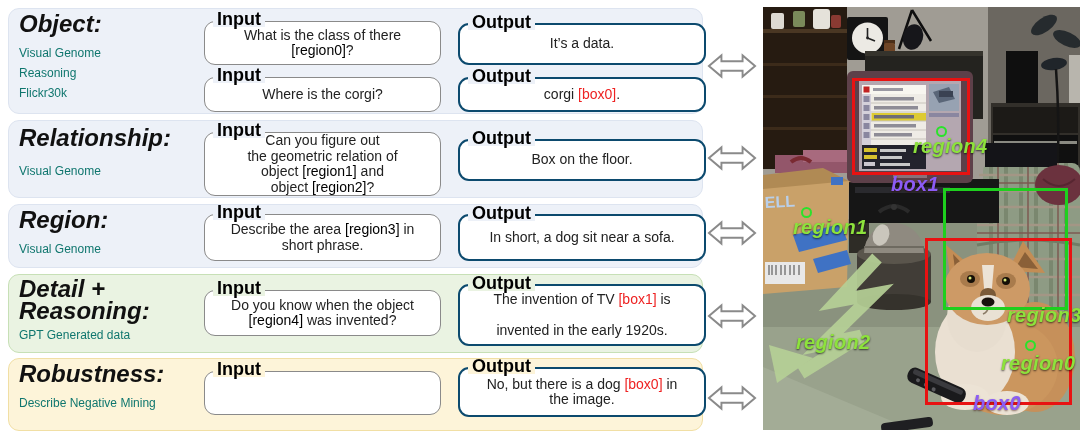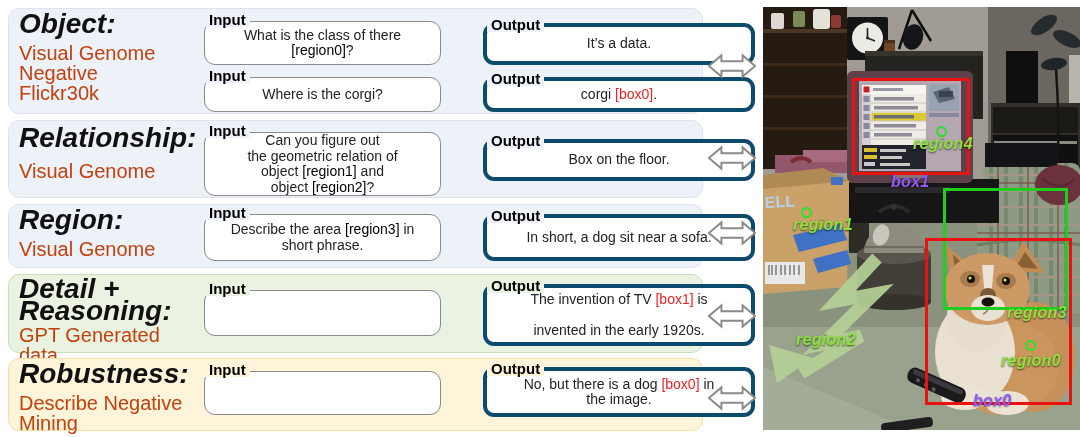--- a/index.html
+++ b/index.html
@@ -6,62 +6,62 @@
   #fig{position:relative;width:1080px;height:437px;background:#fff;
        font-family:"Liberation Sans",sans-serif;overflow:hidden;}
 
   
   .row{position:absolute;left:8px;width:695px;border-radius:11px;box-sizing:border-box;}
   .theme-blue{background:#edf1f8;border:1.5px solid #dde4f0;}
   .theme-green{background:#eaf3e2;border:1.5px solid #c7e0b6;}
   .theme-yellow{background:#fdf4d9;border:1.5px solid #f1dfa4;text-decoration:underline;}
 
   .cat{position:absolute;left:10px;top:0;width:182px;}
-  .title{margin:0;font-size:28px;line-height:22px;font-weight:700;font-style:italic;
+  .title{margin:0;font-size:24px;line-height:22px;font-weight:700;font-style:italic;
          color:#111;white-space:pre-line;}
-  .sub{font-size:20px;line-height:20px;color:#c2410c;}
+  .sub{font-size:12px;line-height:20px;color:#0f766e;}
 
   .bubble{position:absolute;background:#fff;border-radius:11px;box-sizing:border-box;
           display:flex;align-items:center;justify-content:center;text-align:center;
           padding:2px 6px;font-size:14px;line-height:15.5px;color:#222;}
   .bubble.input{left:195px;width:237px;border:1.6px solid #8a8a8a;}
-  .bubble.output{left:449px;width:272px;border:4px solid #0c4a6e;margin-left:25px;}
-  .bubble-label{position:absolute;top:-10px;left:0;font-weight:700;font-size:15px;
+  .bubble.output{left:449px;width:248px;border:2px solid #0c4a6e;}
+  .bubble-label{position:absolute;top:-10px;left:8px;font-weight:700;font-size:18px;
                 line-height:15px;padding:0 4px;color:#000;}
   .theme-blue .bubble-label{background:#edf1f8;}
   .theme-green .bubble-label{background:#eaf3e2;}
   .theme-yellow .bubble-label{background:#fdf4d9;}
   .ref-green{color:#000000;}
   .ref-red{color:#ee2222;}
 
   .arrow{position:absolute;left:707px;width:50px;height:28px;}
 
   
   #photo{position:absolute;left:763px;top:7px;width:317px;height:423px;overflow:hidden;}
   #scene{position:absolute;left:0;top:0;}
   .ann-rect{position:absolute;box-sizing:border-box;}
   .ann-red-rect{border:3px solid #e81212;}
   .ann-green-rect{border:3px solid #1ecf1e;}
   .ann-dot{position:absolute;width:7px;height:7px;border:2px solid #2be22b;border-radius:50%;}
-  .ann-label{position:absolute;font-style:italic;font-weight:700;font-size:16px;
+  .ann-label{position:absolute;font-style:italic;font-weight:700;font-size:20px;
              letter-spacing:.3px;white-space:nowrap;}
   .ann-green{color:#8de23c;text-shadow:0 1px 2px rgba(0,0,0,.65);}
   .ann-red{color:#8b5cf6;text-shadow:0 1px 2px rgba(50,0,0,.55);}
 </style>
 </head>
 <body>
 
 <div id="fig">
 
   <section class="row theme-blue" style="top:8px;height:106px">
     <div class="cat" style="top:4px">
       <h2 class="title">Object:</h2>
       <div style="margin-top:8px">
         <div class="sub">Visual Genome</div>
-        <div class="sub">Negative</div>
+        <div class="sub">Reasoning</div>
         <div class="sub">Flickr30k</div>
       </div>
     </div>
     <div class="bubble input" style="top:12px;height:44px">
       <span class="bubble-label">Input</span>
       <span><span>What is the class of there</span><br><span class="ref-green">[region0]</span><span>?</span></span>
     </div>
     <div class="bubble output" style="top:14px;height:42px">
       <span class="bubble-label">Output</span>
       <span><span>It’s a data.</span></span>
@@ -113,20 +113,21 @@
   <section class="row theme-green" style="top:274px;height:79px">
     <div class="cat" style="top:3px">
       <h2 class="title">Detail +
 Reasoning:</h2>
       <div style="margin-top:3px">
         <div class="sub">GPT Generated data</div>
       </div>
     </div>
     <div class="bubble input" style="top:15px;height:46px">
       <span class="bubble-label">Input</span>
+      <span><span>Do you know when the object</span><br><span class="ref-green">[region4]</span><span> was invented?</span></span>
     </div>
     <div class="bubble output" style="top:9px;height:62px">
       <span class="bubble-label">Output</span>
       <span><span>The invention of TV </span><span class="ref-red">[box1]</span><span> is</span><br><br><span>invented in the early 1920s.</span></span>
     </div>
   </section>
 
   <section class="row theme-yellow" style="top:358px;height:73px">
     <div class="cat" style="top:4px">
       <h2 class="title">Robustness:</h2>

